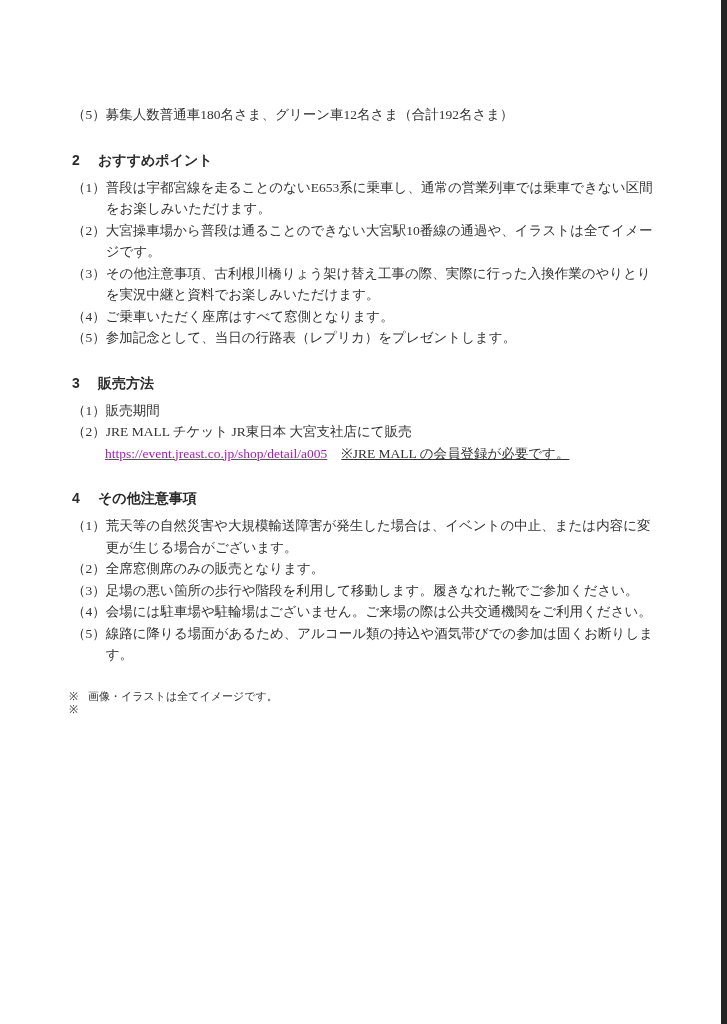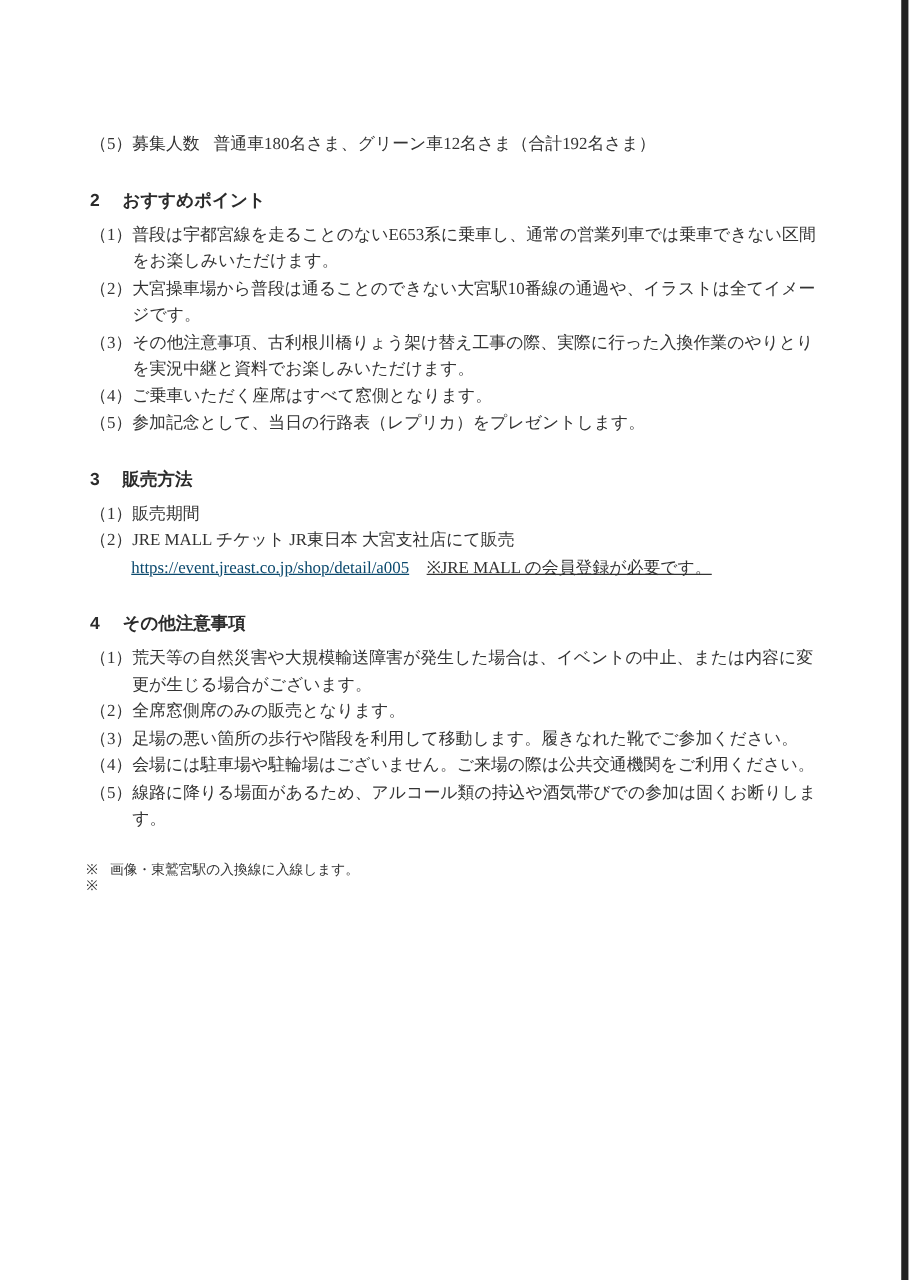--- a/index.html
+++ b/index.html
@@ -16,36 +16,36 @@
     background:#232323;
   }
   .content{
     position:absolute;left:72px;top:104px;width:590px;
     font-size:13.5px;line-height:21.5px;
   }
   
   .top-line{display:flex;}
   .top-line .marker{flex:0 0 31px;}
   .top-line .label{white-space:nowrap;}
-  .top-line .value{margin-left:11px;white-space:nowrap;}
+  .top-line .value{margin-left:0;white-space:nowrap;}
   .top-note{padding-left:88px;}
   
   .sec-heading{
     margin:23px 0 6px 0;
     font-family:"Liberation Sans","DejaVu Sans",sans-serif;
     font-weight:bold;font-size:14px;color:#2b2b2b;
     display:flex;line-height:22px;
   }
   .sec-heading .sec-num{flex:0 0 26px;}
   
   .item{display:flex;}
   .item .marker{flex:0 0 33px;}
   .item .text{flex:1;}
   .subline{padding-left:33px;}
-  .url{color:#0c4a6e;text-decoration:underline;cursor:pointer;}
+  .url{color:#a21caf;text-decoration:underline;cursor:pointer;}
   .url-note{margin-left:14px;text-decoration:underline;}
   
   .footnotes{margin-top:24px;margin-left:-3px;font-size:11px;line-height:13.5px;}
   .footnote{display:flex;}
   .footnote .fn-marker{flex:0 0 19px;}
 </style>
 </head>
 <body>
 
 <div class="page">
@@ -129,21 +129,21 @@
       </div>
       <div class="item">
         <span class="marker">（5）</span>
         <span class="text">線路に降りる場面があるため、アルコール類の持込や酒気帯びでの参加は固くお断りします。</span>
       </div>
     </div>
 
     <div class="footnotes">
       <div class="footnote">
         <span class="fn-marker">※</span>
-        <span>画像・東鷲宮駅の入換線に入線します。</span>
+        <span>画像・イラストは全てイメージです。</span>
       </div>
       <div class="footnote">
         <span class="fn-marker">※</span>
       </div>
     </div>
 
   </div>
 </div>
 
 </body></html>

